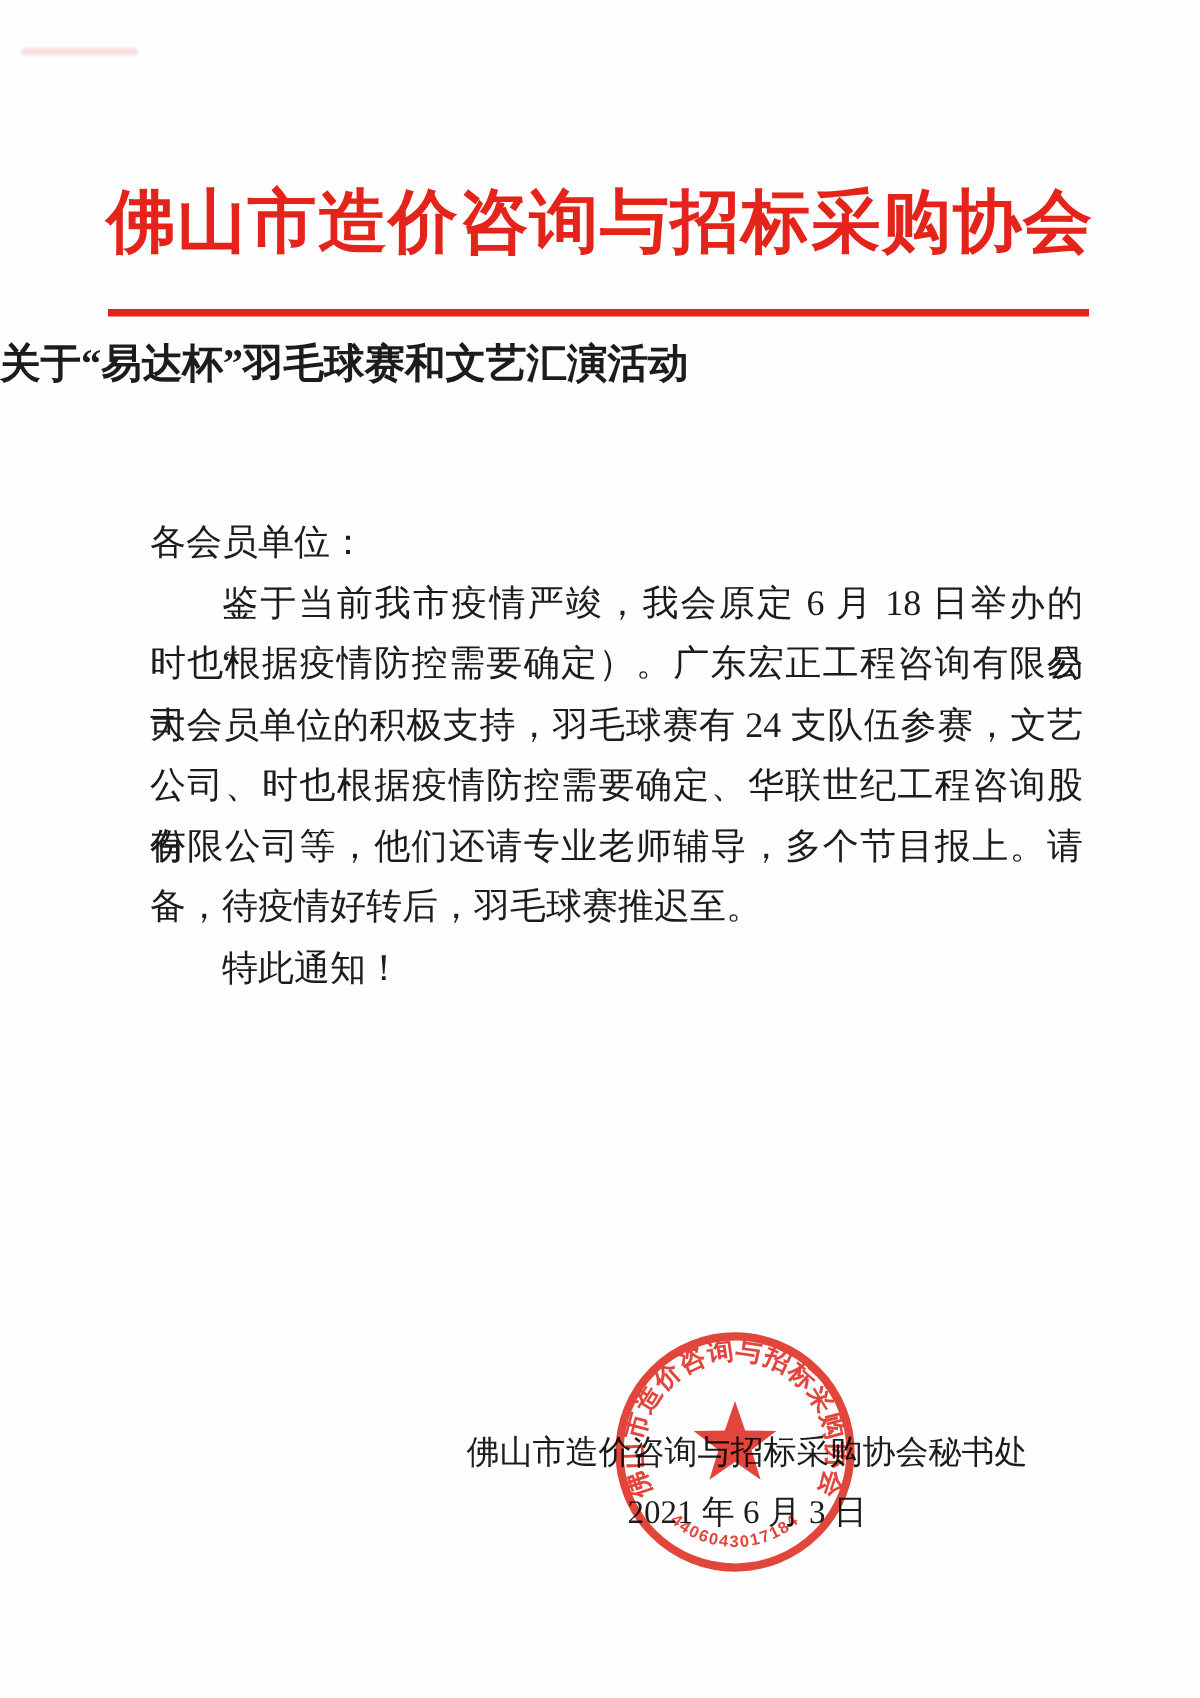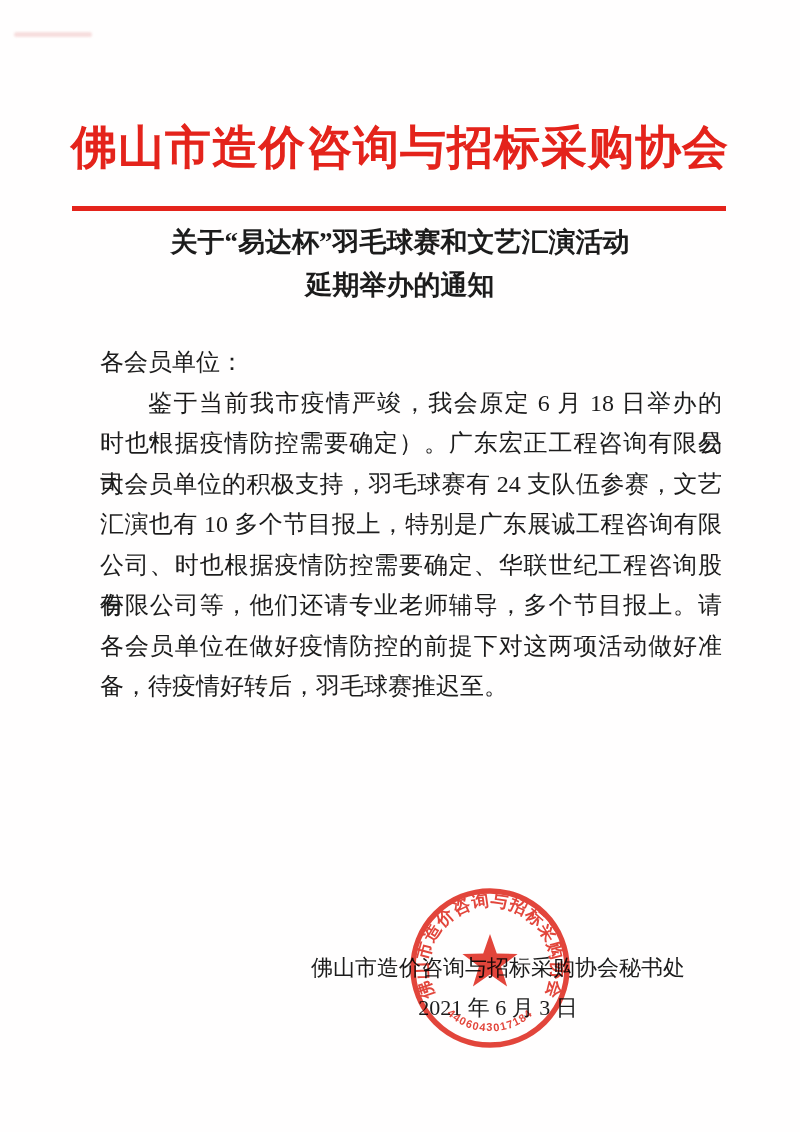--- a/index.html
+++ b/index.html
@@ -31,21 +31,21 @@
     letter-spacing:1px;
     line-height:72px;
     white-space:nowrap;
   }
   .red-rule{
     position:absolute;left:72px;top:206px;width:654px;height:5px;
     background:var(--accent-red,#e4231b);
   }
   .doc-title{
     position:absolute;left:0;top:221px;width:100%;
-    text-align:center;color:var(--ink,#1c1c1c);
+    color:var(--ink,#1c1c1c);
     font-size:27px;font-weight:bold;line-height:43px;
   }
   .body-block{
     position:absolute;left:100px;top:342px;width:622px;
     font-size:24px;line-height:40.5px;color:var(--ink,#1c1c1c);
   }
   .body-line{height:40.5px;white-space:nowrap;}
   .body-line.jfull{
     white-space:normal;
     text-align:justify;
@@ -85,33 +85,31 @@
 <div class="page">
 
   <div class="smudge"></div>
 
   <div class="org-title">佛山市造价咨询与招标采购协会</div>
 
   <div class="red-rule"></div>
 
   <div class="doc-title">
     <div>关于“易达杯”羽毛球赛和文艺汇演活动</div>
-    <div>延期举办的通知</div>
   </div>
 
   <div class="body-block">
     <div class="body-line plain">各会员单位：</div>
     <div class="body-line jfull indent">鉴于当前我市疫情严竣，我会原定 6 月 18 日举办的“易</div>
     <div class="body-line jfull">时也根据疫情防控需要确定）。广东宏正工程咨询有限公司</div>
     <div class="body-line jfull">大会员单位的积极支持，羽毛球赛有 24 支队伍参赛，文艺</div>
-    <div class="body-line jfull">汇演也有 10 多个节目报上，特别是广东展诚工程咨询有限</div>
     <div class="body-line jfull">公司、时也根据疫情防控需要确定、华联世纪工程咨询股份</div>
     <div class="body-line jfull">有限公司等，他们还请专业老师辅导，多个节目报上。请</div>
-    <div class="body-line jfull">各会员单位在做好疫情防控的前提下对这两项活动做好准</div>
     <div class="body-line plain">备，待疫情好转后，羽毛球赛推迟至。</div>
+    <div class="body-line plain indent">特此通知！</div>
   </div>
 
   <div class="closing-block">
     <div>佛山市造价咨询与招标采购协会秘书处</div>
     <div>2021 年 6 月 3 日</div>
   </div>
 
   <div class="seal-wrap">
     <svg width="184" height="184" viewBox="0 0 184 184">
       <defs>

